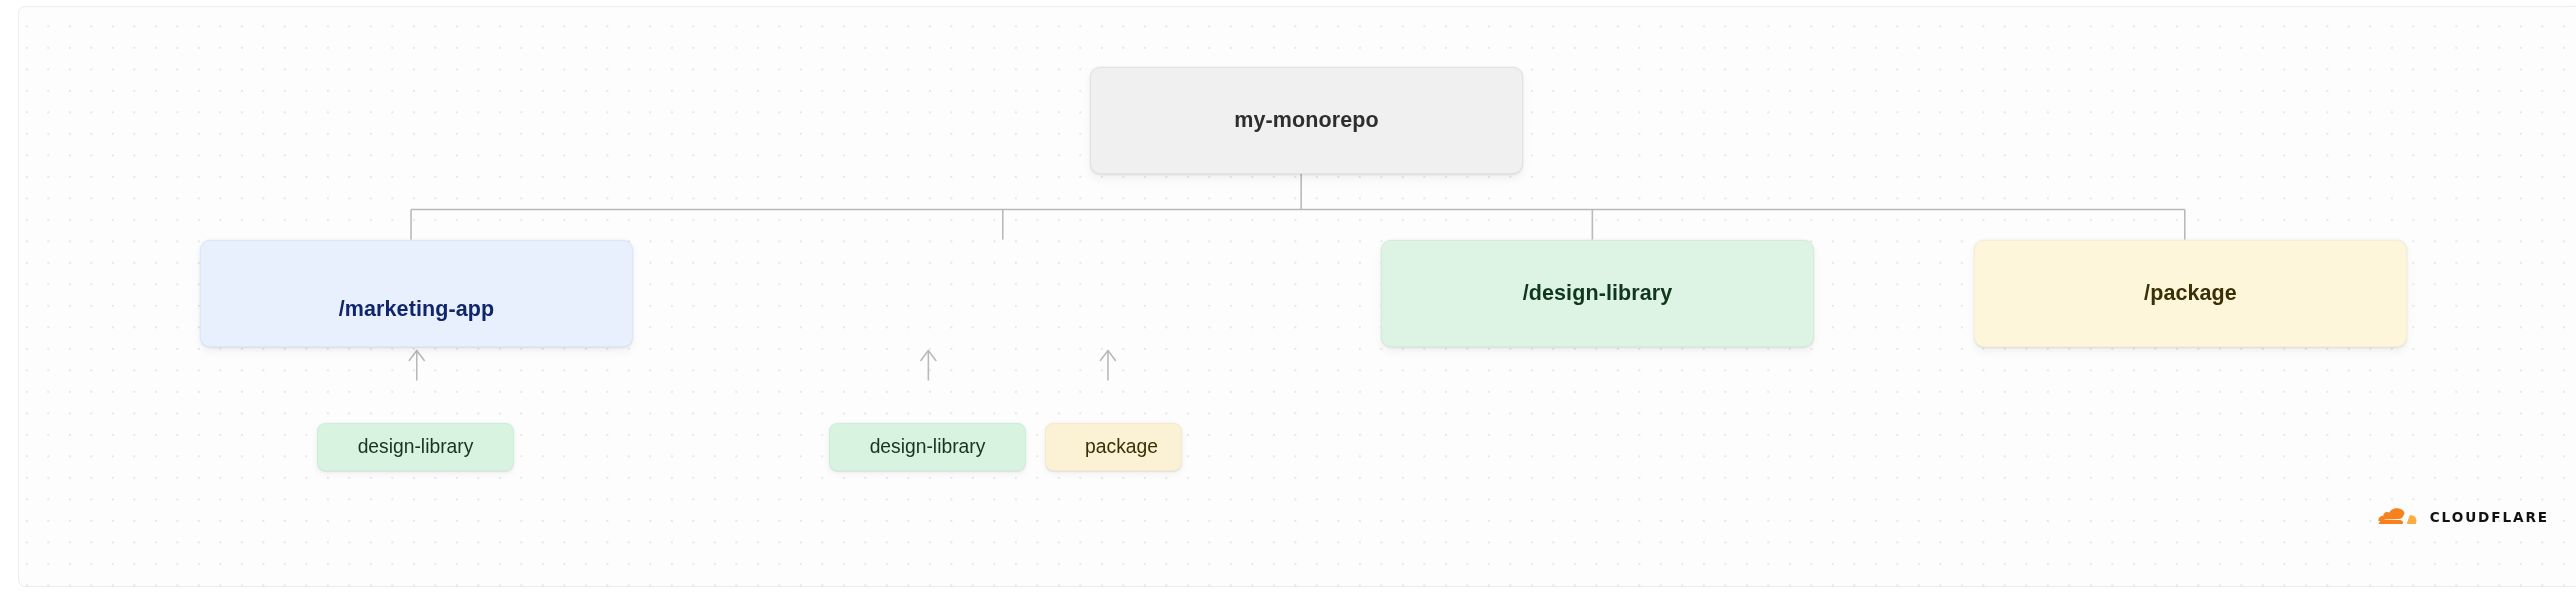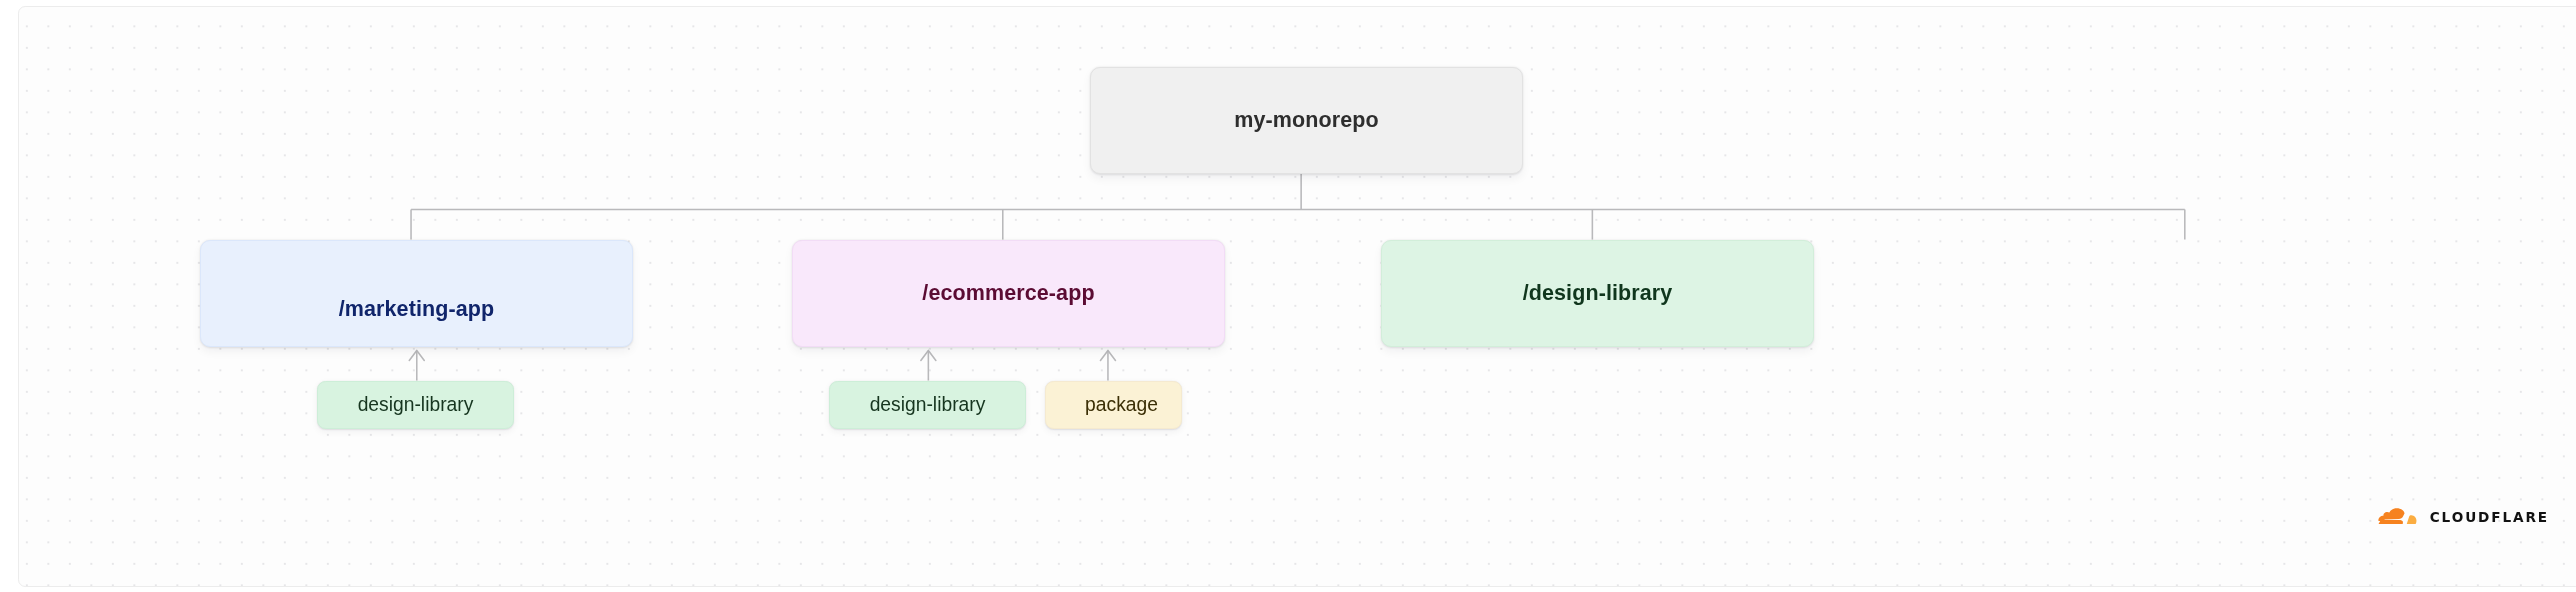--- a/index.html
+++ b/index.html
@@ -31,20 +31,21 @@
     font-weight: bold;
     font-size: 21.5px;
     letter-spacing: 0.1px;
     white-space: nowrap;
   }
   .pill {
     position: absolute;
     border-radius: 8.6px;
     display: flex; align-items: center; justify-content: center;
     box-shadow: 0 0.7px 1.4px rgba(20,20,30,0.09), 0 2.9px 7.2px rgba(20,20,30,0.05);
+    margin-top: 42px;
   }
   .pill-label {
     font-size: 19.3px;
     font-weight: normal;
     white-space: nowrap;
   }
   
   #brand {
     position: absolute;
     left: 2358px; top: 491px;
@@ -94,34 +95,34 @@
     <span class="node-label" style="color:#2e2e2e;">my-monorepo</span>
   </div>
 
   <div class="node" style="left:181px; top:233px; width:433px; height:107px; background:#e8f0fd; border:0.7px solid #dbe7fb;">
     <span class="node-label" style="color:#10256b;margin-top:32px;">/marketing-app</span>
   </div>
   <div class="pill" style="left:298px; top:374px; width:197px; height:48px; background:#d8f3e0; border:0.7px solid #cdeed8;">
     <span class="pill-label" style="color:#16351f;">design-library</span>
   </div>
 
-  <div class="node" style="left:773px; top:233px; width:433px; height:107px; background:#f9e8fb; border:0.7px solid #f2dcf6;">
-    <span class="node-label" style="color:#5b0b33;">/ecommerce-app</span>
-  </div>
   <div class="pill" style="left:810px; top:374px; width:197px; height:48px; background:#d8f3e0; border:0.7px solid #cdeed8;">
     <span class="pill-label" style="color:#16351f;">design-library</span>
   </div>
   <div class="pill" style="left:1026px; top:374px; width:137px; height:48px; background:#fbf2d5; border:0.7px solid #f5ead0;padding-left:16px;">
     <span class="pill-label" style="color:#3b2f06;">package</span>
   </div>
 
   <div class="node" style="left:1362px; top:233px; width:433px; height:107px; background:#ddf4e4; border:0.7px solid #d2eeda;">
     <span class="node-label" style="color:#10361d;">/design-library</span>
   </div>
 
+  <div class="node" style="left:1955px; top:233px; width:433px; height:107px; background:#fdf6db; border:0.7px solid #f7efcd;">
+    <span class="node-label" style="color:#3b2f06;">/package</span>
+  </div>
 
   <div id="brand">
     <svg width="52" height="29" viewBox="0 0 72 40">
       <path d="M48.5 30.5 L52.5 18.5 C53.1 17 54.4 16.2 56.1 16.4 C60.9 16.9 64.4 20.6 64.4 25.3 C64.4 27.2 63.9 28.9 63 30.5 Z" fill="#fbad41"></path>
       <path d="M41.5 30.5 C42.3 28.5 42 26.6 40.7 25.3 C39.5 24.1 37.6 23.4 35.3 23.2 L12.7 22.9 C12.5 22.9 12.4 22.8 12.3 22.7 C12.2 22.6 12.2 22.4 12.3 22.2 C12.4 21.9 12.7 21.7 13 21.7 L35.8 21.4 C38.5 21.3 41.4 19.1 42.4 16.5 L44.8 10.2 C44.9 10 44.9 9.8 44.9 9.6 C43.5 3.9 38.3 0 32.3 0 C26.7 0 21.9 3.5 20.1 8.5 C19 7.6 17.5 7.2 15.9 7.4 C13.1 7.7 10.8 10 10.5 12.8 C10.4 13.5 10.5 14.2 10.6 14.9 C6 15 2.3 18.8 2.3 23.5 C2.3 23.9 2.3 24.3 2.4 24.8 C2.4 25 2.6 25.2 2.8 25.2 L40.7 25.2 C40.7 25.2 41.5 30.5 41.5 30.5 Z" fill="#f6821f" transform="translate(0,5) scale(1,0.82)"></path>
       <path d="M2.5 30.5 L41.8 30.5 C42.3 29.2 42.4 27.9 42 26.8 C41.5 25.5 40.2 24.7 38.4 24.5 L6.5 24.2 C6.3 24.2 6.2 24.1 6.1 24 L2.5 30.5 Z" fill="#f6821f"></path>
     </svg>
     <span id="brand-word">CLOUDFLARE</span>
   </div>
 

